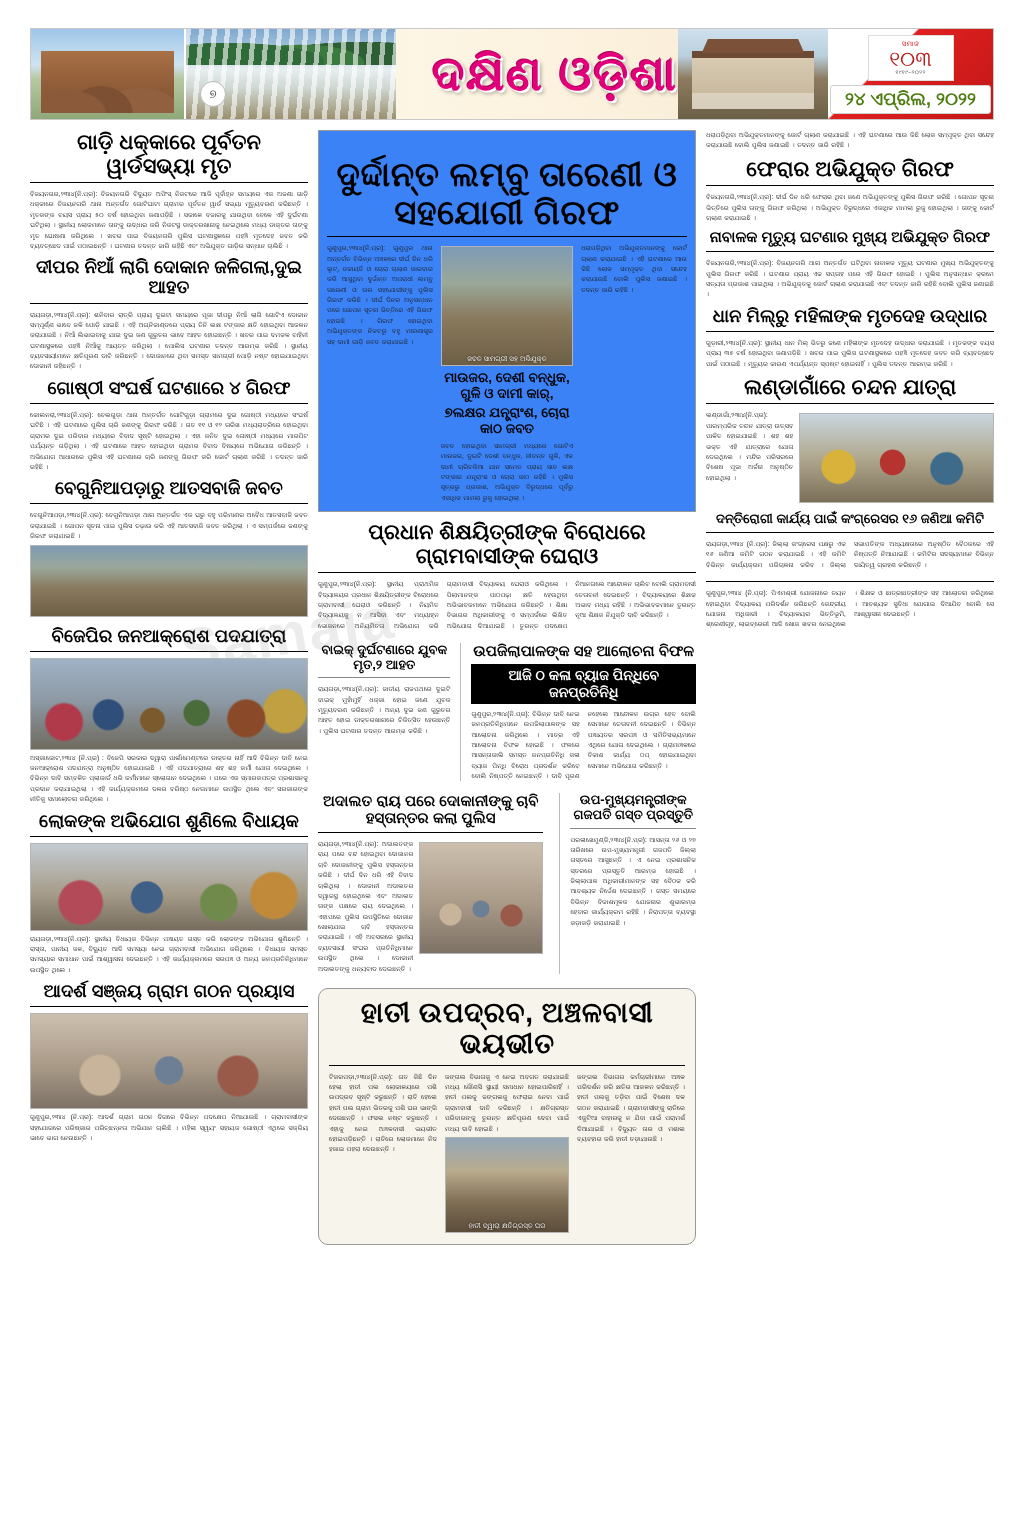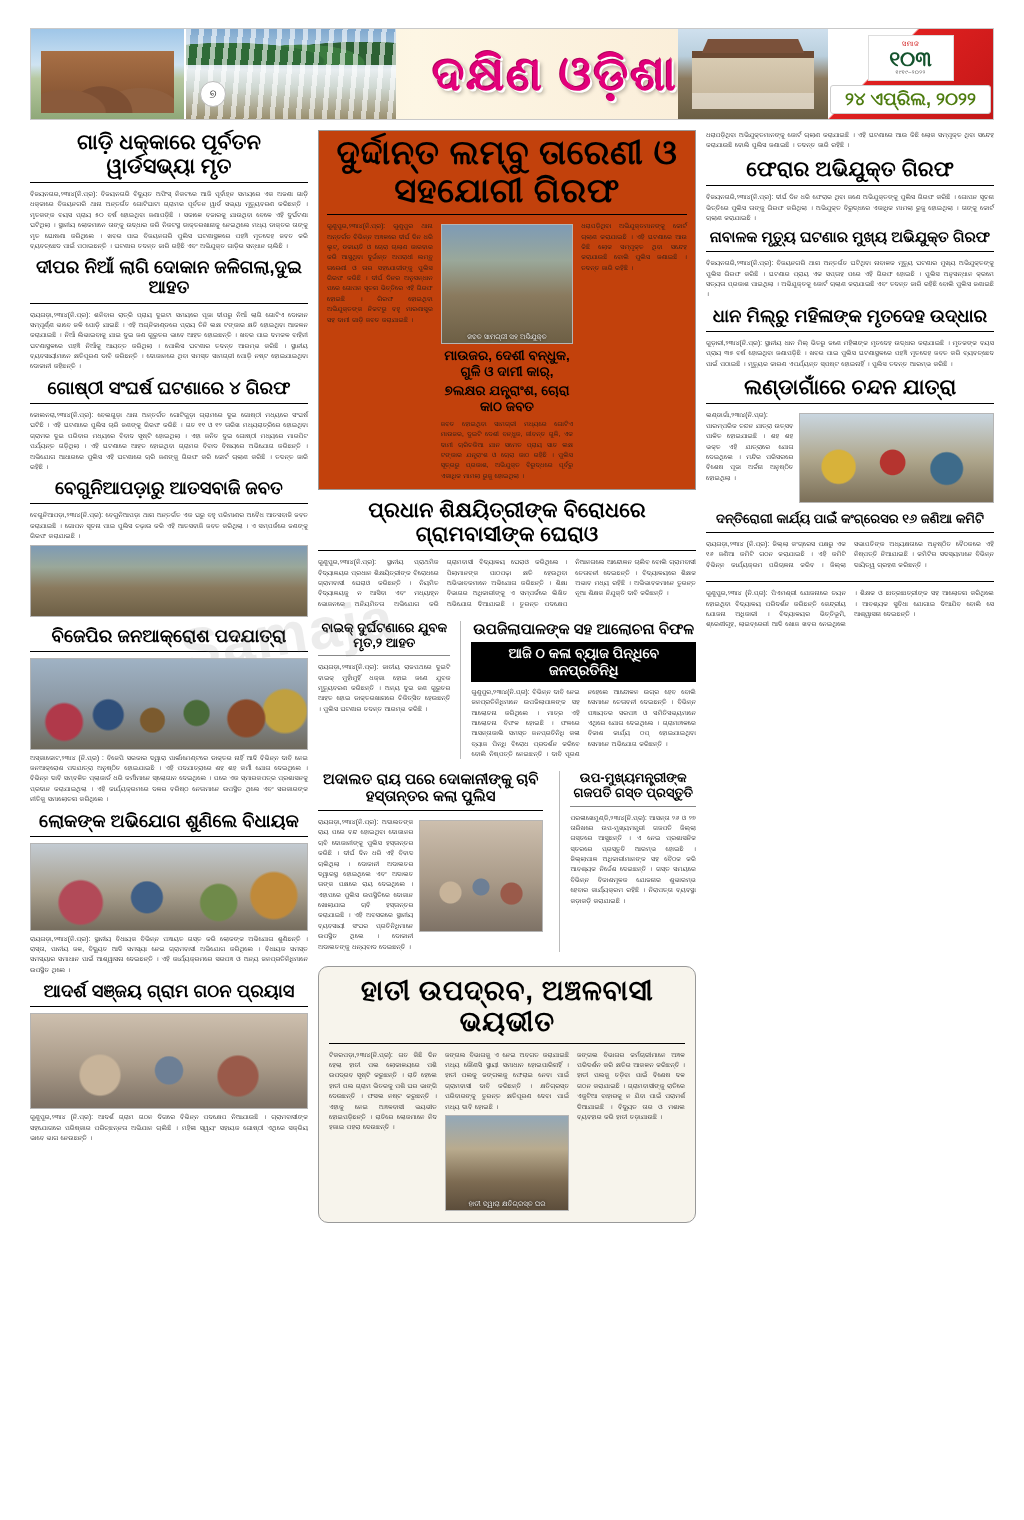--- a/index.html
+++ b/index.html
@@ -91,21 +91,21 @@
     width: 165px; position:relative;
     background: linear-gradient(135deg,#ffffff 0%,#ffffff 35%,#e02020 36%,#c21717 100%);
     display:flex; flex-direction:column; align-items:center; justify-content:center;
   }
   .brand-box {
     width: 86px; height: 46px; background:#fff; border:1px solid #ddd;
     display:flex; flex-direction:column; align-items:center; justify-content:center;
     margin-bottom: 4px;
   }
   .brand-top { font-size:7px; color:#c00; letter-spacing:.5px; }
-  .brand-num { font-size:21px; font-weight:700; color:#14532d; line-height:1; }
+  .brand-num { font-size:21px; font-weight:400; color:#b91c1c; line-height:1; }
   .brand-sub { font-size:5.5px; color:#444; letter-spacing:.4px; }
   .date-box {
     background:#fff; border:1px solid #cfcfcf; border-radius:3px;
     padding: 3px 14px; font-size: 18px; color:#4d7c0f; font-weight:700;
   }
 
   
   .content {
     display: grid;
     grid-template-columns: 278px 1fr 288px;
@@ -194,22 +194,22 @@
   .invbar {
     background:#000; color:#fff; text-align:center;
     font-size: 14px; font-weight:700; padding: 3px 4px;
     margin: 4px 0 5px;
   }
   .boxed {
     border: 1px solid #999; border-radius: 10px;
     background:#f7f4ec; padding: 8px 10px; margin-top: 6px;
   }
   .hero-box {
-    border: 1px solid #9a9a9a; background:#c2410c;
-    padding: 2px 8px 8px; margin-bottom: 8px;
+    border: 1px solid #9a9a9a; background:#3b82f6;
+    padding: 24px 8px 8px; margin-bottom: 8px;
   }
   .sub-hl { font-size: 13.5px; font-weight:700; text-align:center; line-height:1.2; margin:4px 0; }
   .vline { border-left: 1px solid #bbb; }
   .watermark {
     position:absolute; left:180px; top:600px;
     font-size: 58px; color: rgba(120,120,120,.14);
     transform: rotate(-9deg); pointer-events:none; font-weight:700;
     letter-spacing: 2px;
   }
   .article { margin-bottom: 6px; }

